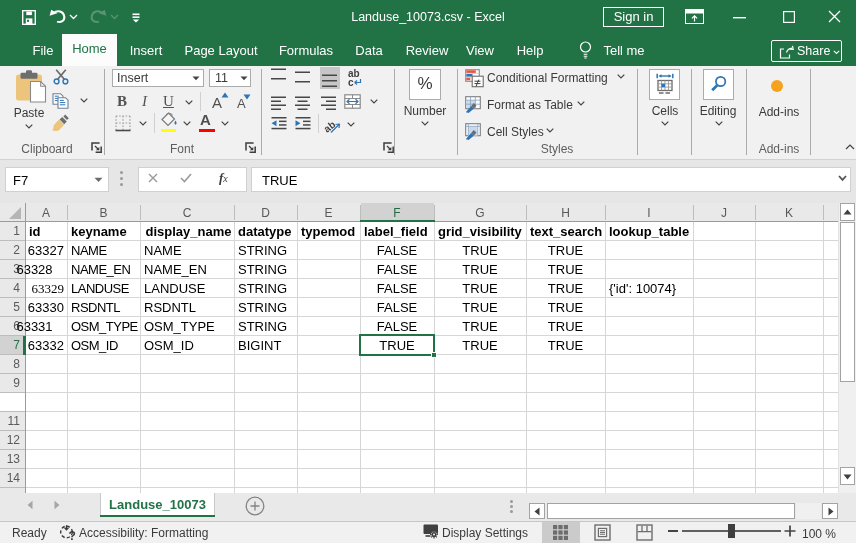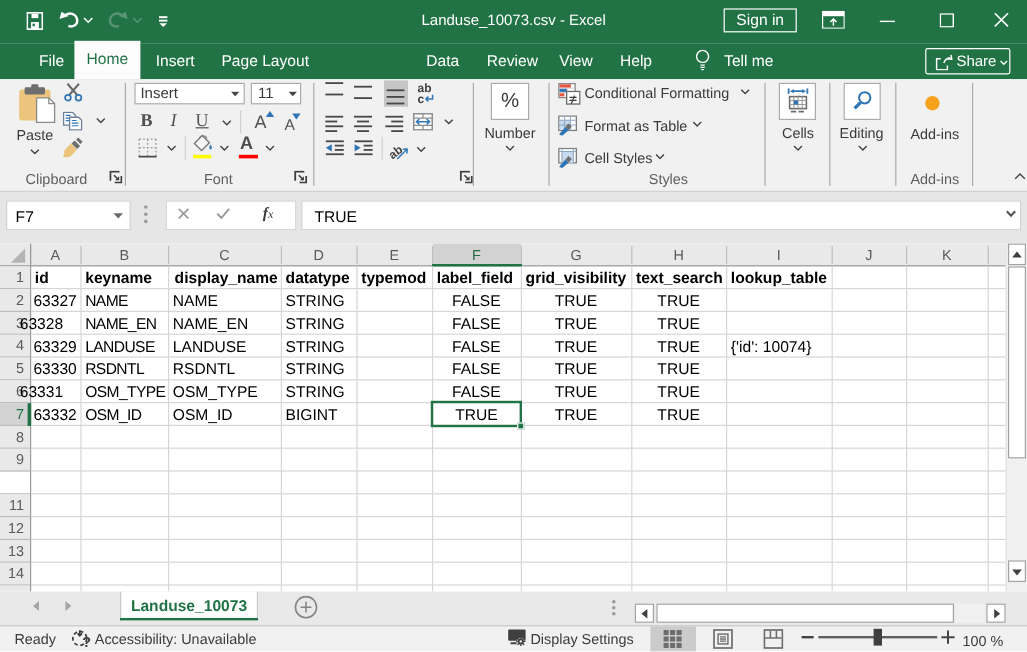--- a/index.html
+++ b/index.html
@@ -70,20 +70,21 @@
   <svg class="abs" style="left:828px;top:10px" width="13" height="13" viewBox="0 0 13 13">
       <path d="M1 1 L12 12 M12 1 L1 12" stroke="#fff" stroke-width="1.3"></path>
     </svg>
 </div>
 
 <div id="tabrow">
   <div class="tab" style="left:25px;width:36px;">File</div>
   <div id="hometab">Home</div>
   <div class="tab" style="left:124px;width:44px;">Insert</div>
   <div class="tab" style="left:180px;width:82px;">Page Layout</div>
+  <div class="tab" style="left:274px;width:64px;">Formulas</div>
   <div class="tab" style="left:350px;width:38px;">Data</div>
   <div class="tab" style="left:396px;width:62px;">Review</div>
   <div class="tab" style="left:462px;width:36px;">View</div>
   <div class="tab" style="left:506px;width:48px;">Help</div>
   <svg class="abs" style="left:579px;top:5px" width="13" height="18" viewBox="0 0 13 18">
     <circle cx="6.5" cy="6" r="5" fill="none" stroke="#fff" stroke-width="1.2"></circle>
     <path d="M4.7 13.3 h3.6 M4.7 15.2 h3.6 M5.4 17 h2.2" stroke="#fff" stroke-width="1.1"></path>
   </svg>
   <div class="tab" style="left:599px;width:50px;">Tell me</div>
   <div id="sharebtn">
@@ -504,21 +505,21 @@
 <div class="cell" style="left:360px;top:38px;width:74px;text-align:center;">FALSE</div>
 <div class="cell" style="left:434px;top:38px;width:92px;text-align:center;">TRUE</div>
 <div class="cell" style="left:526px;top:38px;width:79px;text-align:center;">TRUE</div>
 <div class="cell" style="left:5px;top:57px;width:59px;text-align:center;">63328</div>
 <div class="cell" style="left:71px;top:57px;width:68px;text-align:left;letter-spacing:-0.5px;">NAME_EN</div>
 <div class="cell" style="left:144px;top:57px;width:89px;text-align:left;">NAME_EN</div>
 <div class="cell" style="left:238px;top:57px;width:58px;text-align:left;">STRING</div>
 <div class="cell" style="left:360px;top:57px;width:74px;text-align:center;">FALSE</div>
 <div class="cell" style="left:434px;top:57px;width:92px;text-align:center;">TRUE</div>
 <div class="cell" style="left:526px;top:57px;width:79px;text-align:center;">TRUE</div>
-<div class="cell" style="left:5px;top:76px;width:59px;text-align:right;">63329</div>
+<div class="cell" style="left:5px;top:76px;width:59px;text-align:right;font-family:Liberation Serif, serif;">63329</div>
 <div class="cell" style="left:71px;top:76px;width:68px;text-align:left;letter-spacing:-0.5px;">LANDUSE</div>
 <div class="cell" style="left:144px;top:76px;width:89px;text-align:left;">LANDUSE</div>
 <div class="cell" style="left:238px;top:76px;width:58px;text-align:left;">STRING</div>
 <div class="cell" style="left:360px;top:76px;width:74px;text-align:center;">FALSE</div>
 <div class="cell" style="left:434px;top:76px;width:92px;text-align:center;">TRUE</div>
 <div class="cell" style="left:526px;top:76px;width:79px;text-align:center;">TRUE</div>
 <div class="cell" style="left:609px;top:76px;width:148px;text-align:left;">{'id': 10074}</div>
 <div class="cell" style="left:5px;top:95px;width:59px;text-align:right;">63330</div>
 <div class="cell" style="left:71px;top:95px;width:68px;text-align:left;letter-spacing:-0.5px;">RSDNTL</div>
 <div class="cell" style="left:144px;top:95px;width:89px;text-align:left;">RSDNTL</div>
@@ -577,21 +578,21 @@
   </svg>
 <div class="abs" style="left:547px;top:503px;width:248px;height:16px;background:#fff;border:1px solid #a3a3a3;"></div>
 <div class="abs" style="left:796px;top:503px;width:25px;height:16px;background:#f0f0f0;"></div>
 <div class="abs" style="left:822px;top:503px;width:16px;height:16px;background:#fff;border:1px solid #a3a3a3;"></div>
 <svg class="abs" style="left:828px;top:507px" width="6" height="9" viewBox="0 0 6 9">
     <path d="M0.5 0.5 L5.5 4.5 L0.5 8.5 Z" fill="#404040"></path>
   </svg>
 
 <div id="statusbar">
   <div style="position:absolute;left:12px;top:4px;">Ready</div>
-  <div style="position:absolute;left:79px;top:4px;">Accessibility: Unavailable</div>
+  <div style="position:absolute;left:79px;top:4px;">Accessibility: Formatting</div>
   <div style="position:absolute;left:442px;top:4px;">Display Settings</div>
   <div style="position:absolute;left:802px;top:5px;width:36px;text-align:left;">100 %</div>
 </div>
 <svg class="abs" style="left:59px;top:523px" width="19" height="18" viewBox="0 0 19 18">
       <circle cx="7.5" cy="9" r="5.8" fill="none" stroke="#3b3b3b" stroke-width="1.4" stroke-dasharray="3.2 2.2"></circle>
       <path d="M7.5 2.2 v4.6 M5.6 4.8 L7.5 6.9 L9.4 4.8" fill="none" stroke="#3b3b3b" stroke-width="1.3"></path>
       <text x="9.5" y="16.5" font-size="12" font-weight="bold" fill="#3b3b3b" font-family="Liberation Sans">?</text>
     </svg>
 <svg class="abs" style="left:423px;top:524px" width="17" height="16" viewBox="0 0 17 16">
       <rect x="0.5" y="0.5" width="14.5" height="9.5" rx="1" fill="#3f3f3f"></rect>

